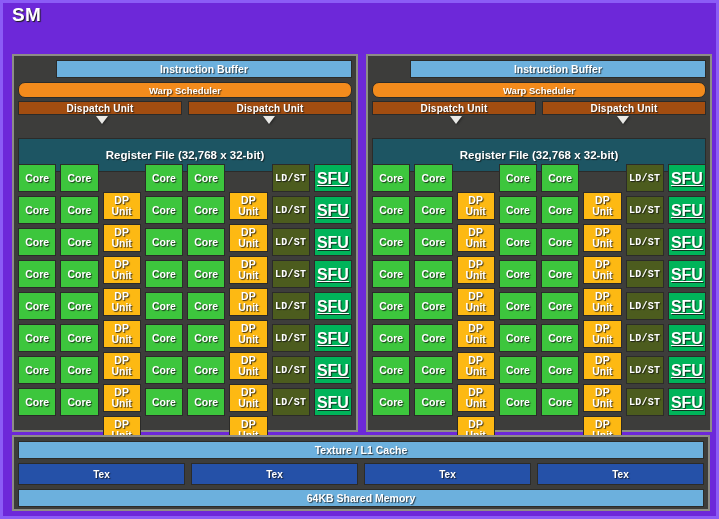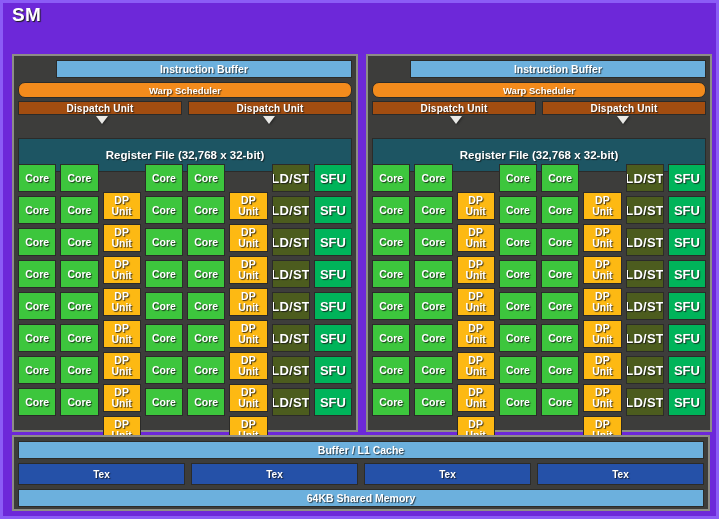--- a/index.html
+++ b/index.html
@@ -168,22 +168,22 @@
     justify-content: center;
     color: #ffffff;
     font-weight: bold;
     border: 1px solid #2b2b29;
     text-shadow: 1px 1px 1px rgba(20,20,20,0.8);
     line-height: 11px;
     overflow: hidden;
   }
   .unit.core  { background: #3dc63d; font-size: 10.5px; }
   .unit.dp    { background: #fdb913; font-size: 10.5px; margin-top: 28px; }
-  .unit.ldst  { background: #4c5c1e; font-size: 13px; letter-spacing: 0.2px; }
-  .unit.sfu   { background: #00b45a; font-size: 13px; }
+  .unit.ldst  { background: #4c5c1e; font-size: 10px; letter-spacing: 0.2px; font-family: Liberation Mono, monospace; }
+  .unit.sfu   { background: #00b45a; font-size: 16px; text-decoration: underline; }
 
   
   #memory-section {
     position: absolute;
     left: 9px;
     top: 432px;
     width: 698px;
     height: 76px;
     box-sizing: border-box;
     background: #3d3d3b;
@@ -520,21 +520,21 @@
             <span>DP</span>
             <span>Unit</span>
           </div>
           <div class="unit ldst">LD/ST</div>
           <div class="unit sfu">SFU</div>
         </div>
       </div>
     </div>
 
   <div id="memory-section">
-    <div class="bar" id="texture-l1-cache">Buffer / L1 Cache</div>
+    <div class="bar" id="texture-l1-cache">Texture / L1 Cache</div>
     <div id="tex-row">
         <div class="bar tex-unit">Tex</div>
         <div class="bar tex-unit">Tex</div>
         <div class="bar tex-unit">Tex</div>
         <div class="bar tex-unit">Tex</div>
       </div>
     <div class="bar" id="shared-memory">64KB Shared Memory</div>
   </div>
 
 </div>

